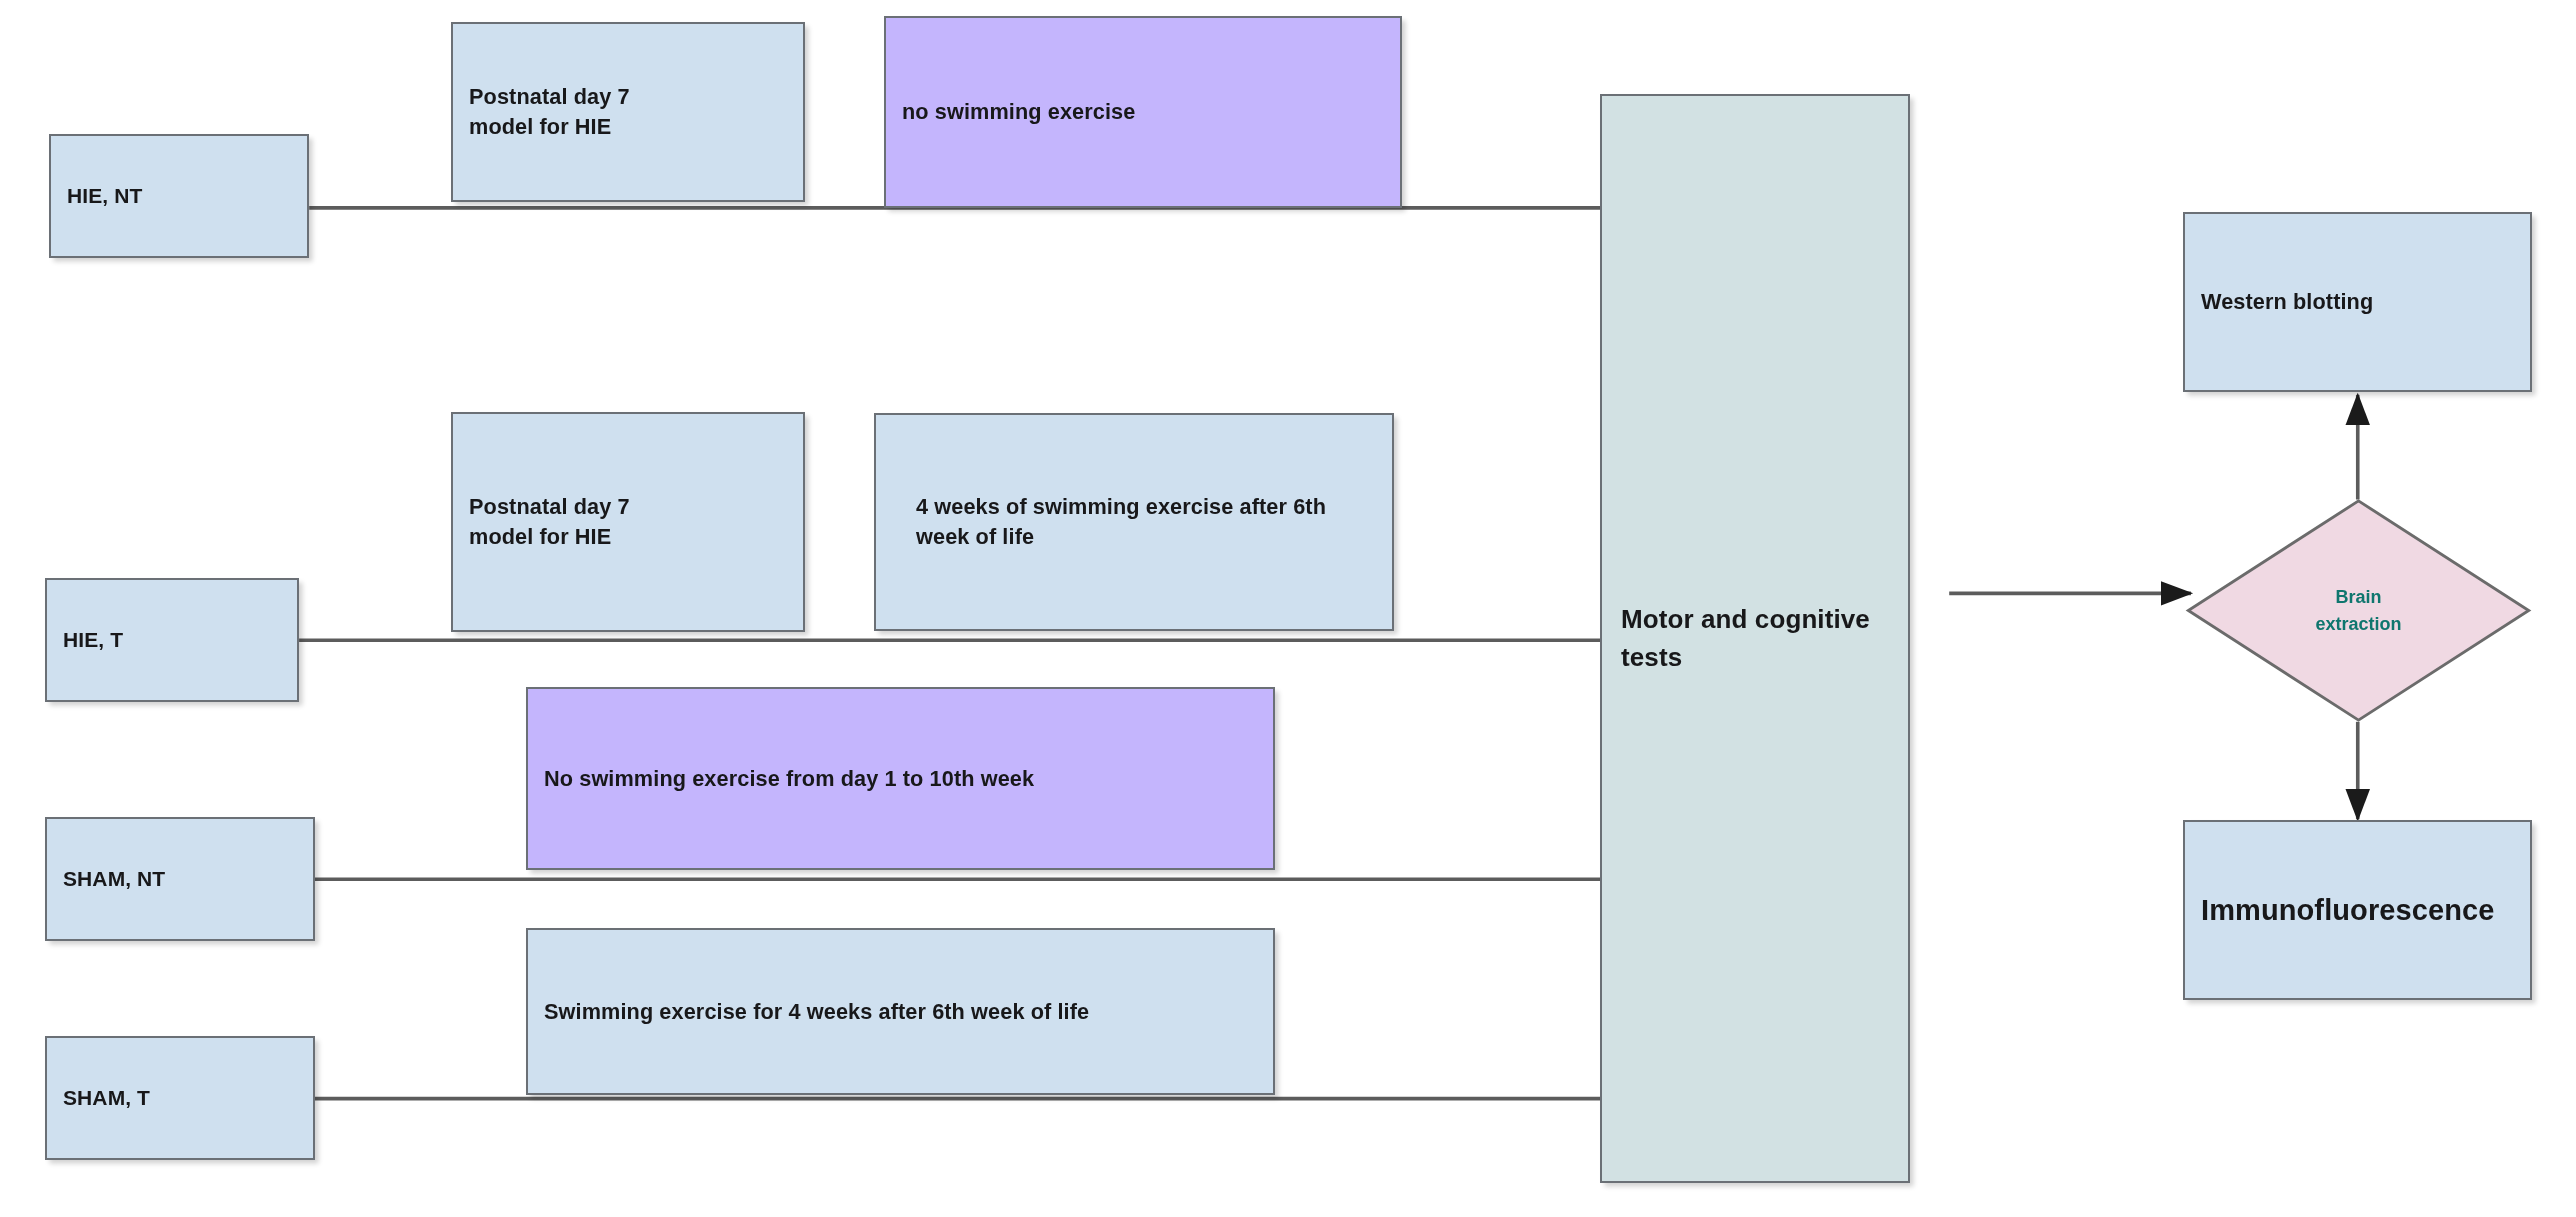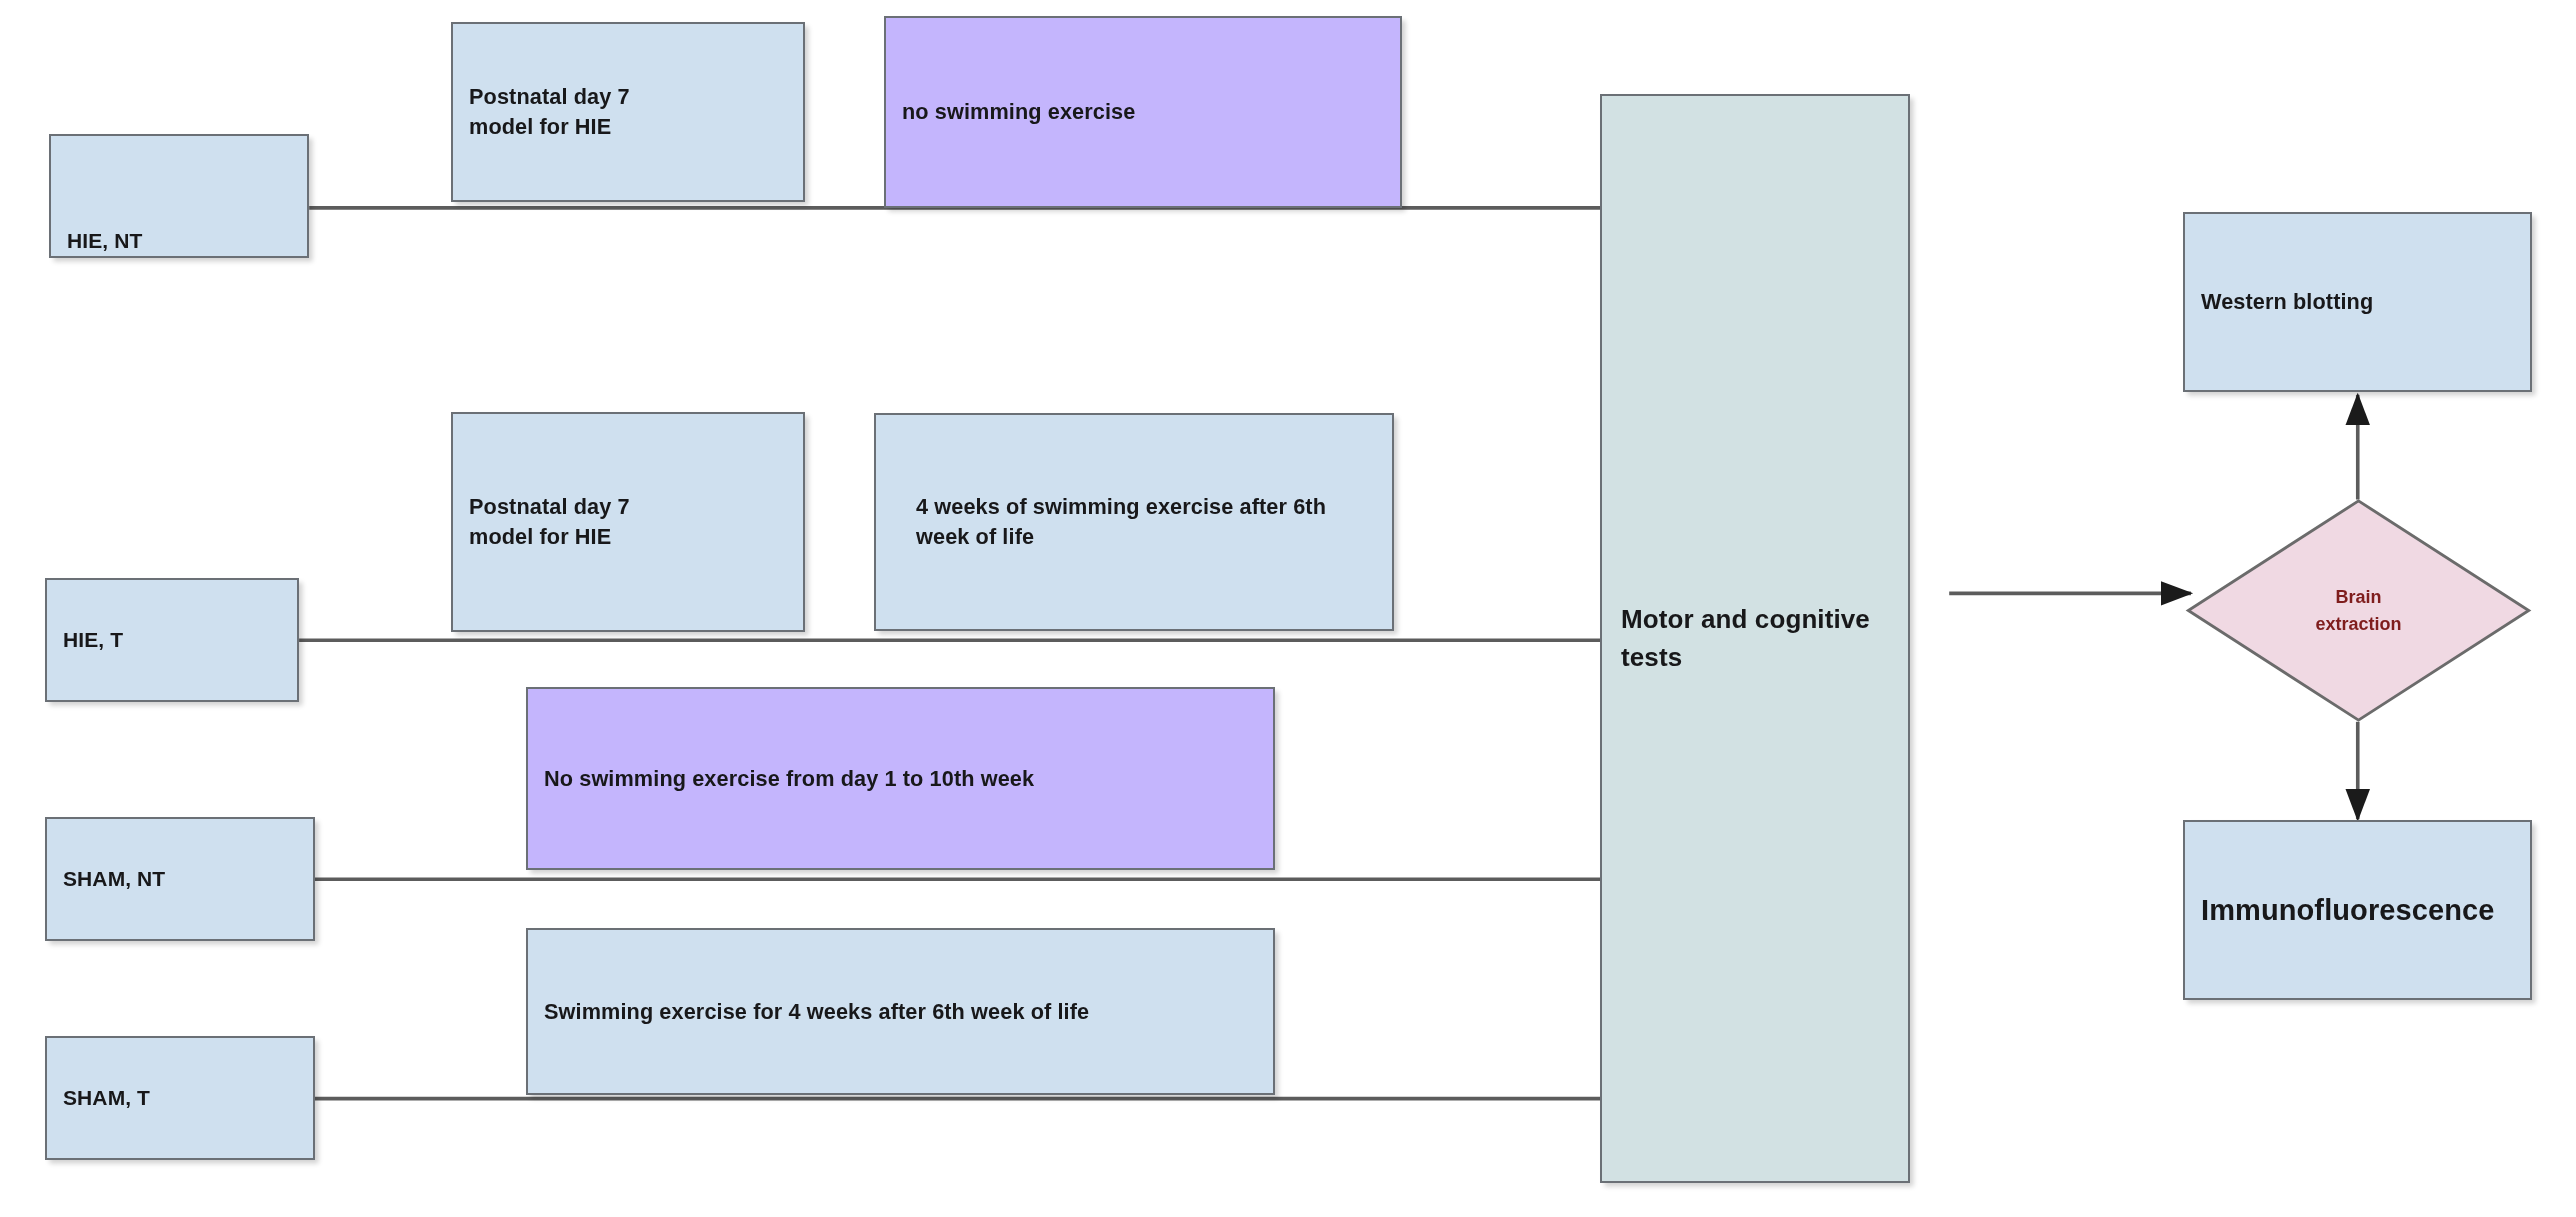--- a/index.html
+++ b/index.html
@@ -39,21 +39,21 @@
   .diamond-wrap { position: absolute; }
   .diamond-wrap svg { display: block; }
   .diamond-label {
     position: absolute;
     left: 0; top: 0;
     width: 100%; height: 100%;
     display: flex;
     flex-direction: column;
     align-items: center;
     justify-content: center;
-    color: #7f1d1d;
+    color: #0f766e;
     font-weight: bold;
     font-size: 18px;
     line-height: 1.45;
     pointer-events: none;
   }
   .conn {
     position: absolute;
     pointer-events: none;
   }
   .conn svg { display: block; overflow: visible; }
@@ -82,21 +82,21 @@
 
         <path d="M2700,822 L3035,822" marker-end="url(#ah)"></path>
 
         <path d="M3266,692 L3266,547" marker-end="url(#ah)"></path>
 
         <path d="M3266,1000 L3266,1135" marker-end="url(#ah)"></path>
       </g>
     </svg>
   </div>
 
-  <div class="node blue" style="left:49px;top:134px;width:260px;height:124px;align-items:flex-end;">
+  <div class="node blue" style="left:49px;top:134px;width:260px;height:124px;">
     <span class="txt" style="font-size:21px;">HIE, NT</span>
   </div>
 
   <div class="node blue" style="left:45px;top:578px;width:254px;height:124px;">
     <span class="txt" style="font-size:21px;">HIE, T</span>
   </div>
 
   <div class="node blue" style="left:45px;top:817px;width:270px;height:124px;">
     <span class="txt" style="font-size:21px;">SHAM, NT</span>
   </div>

